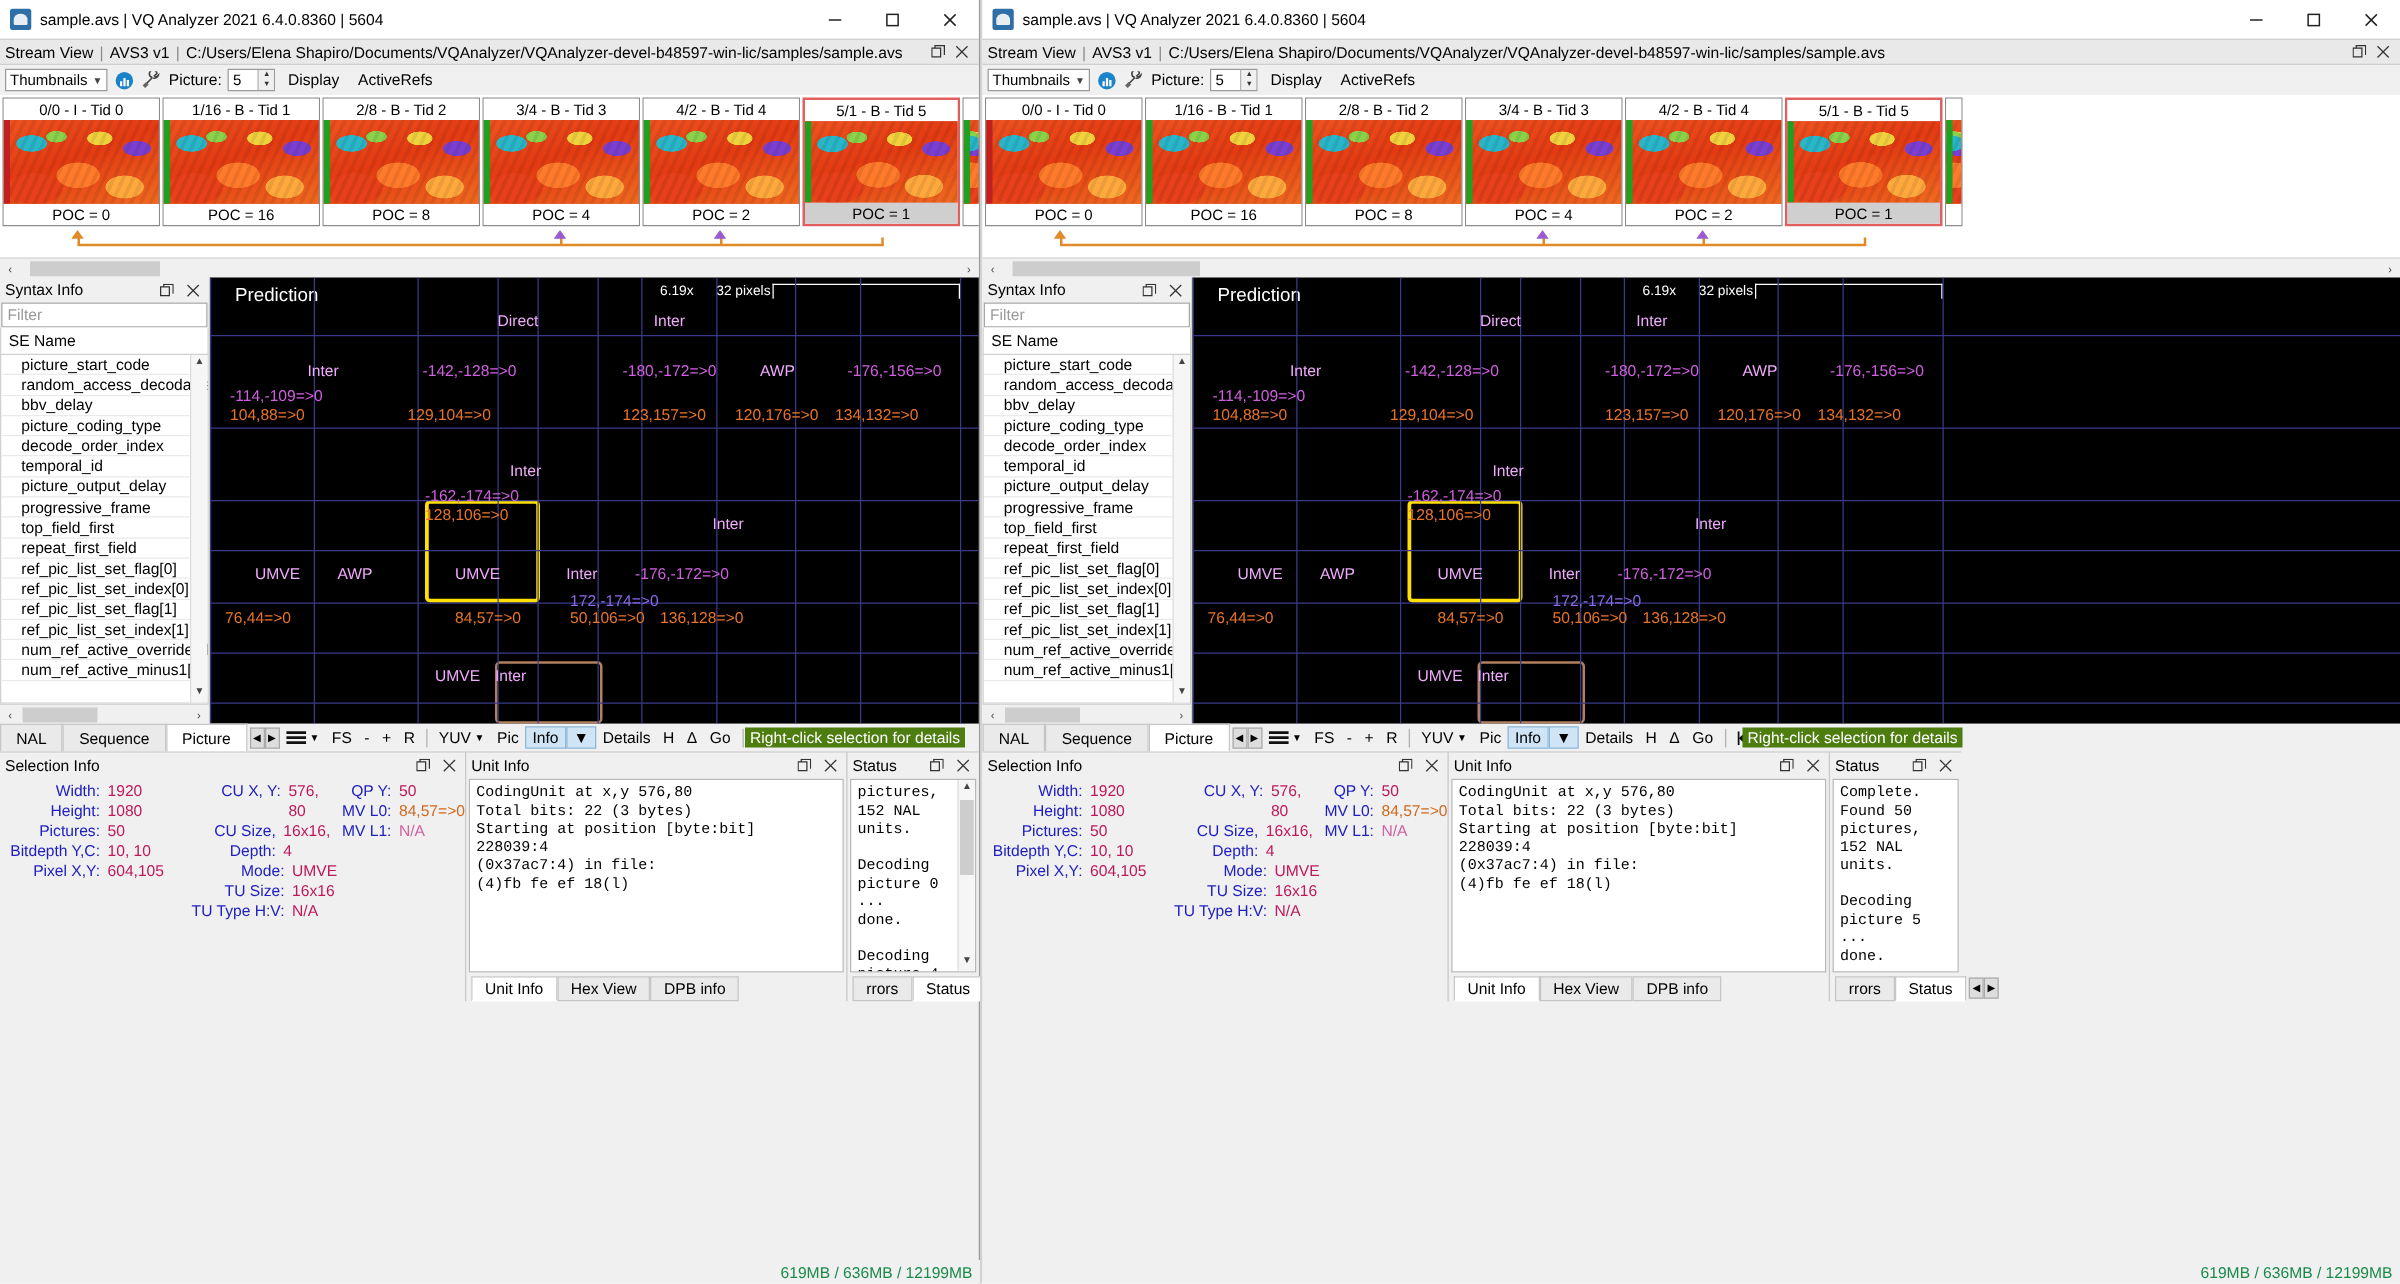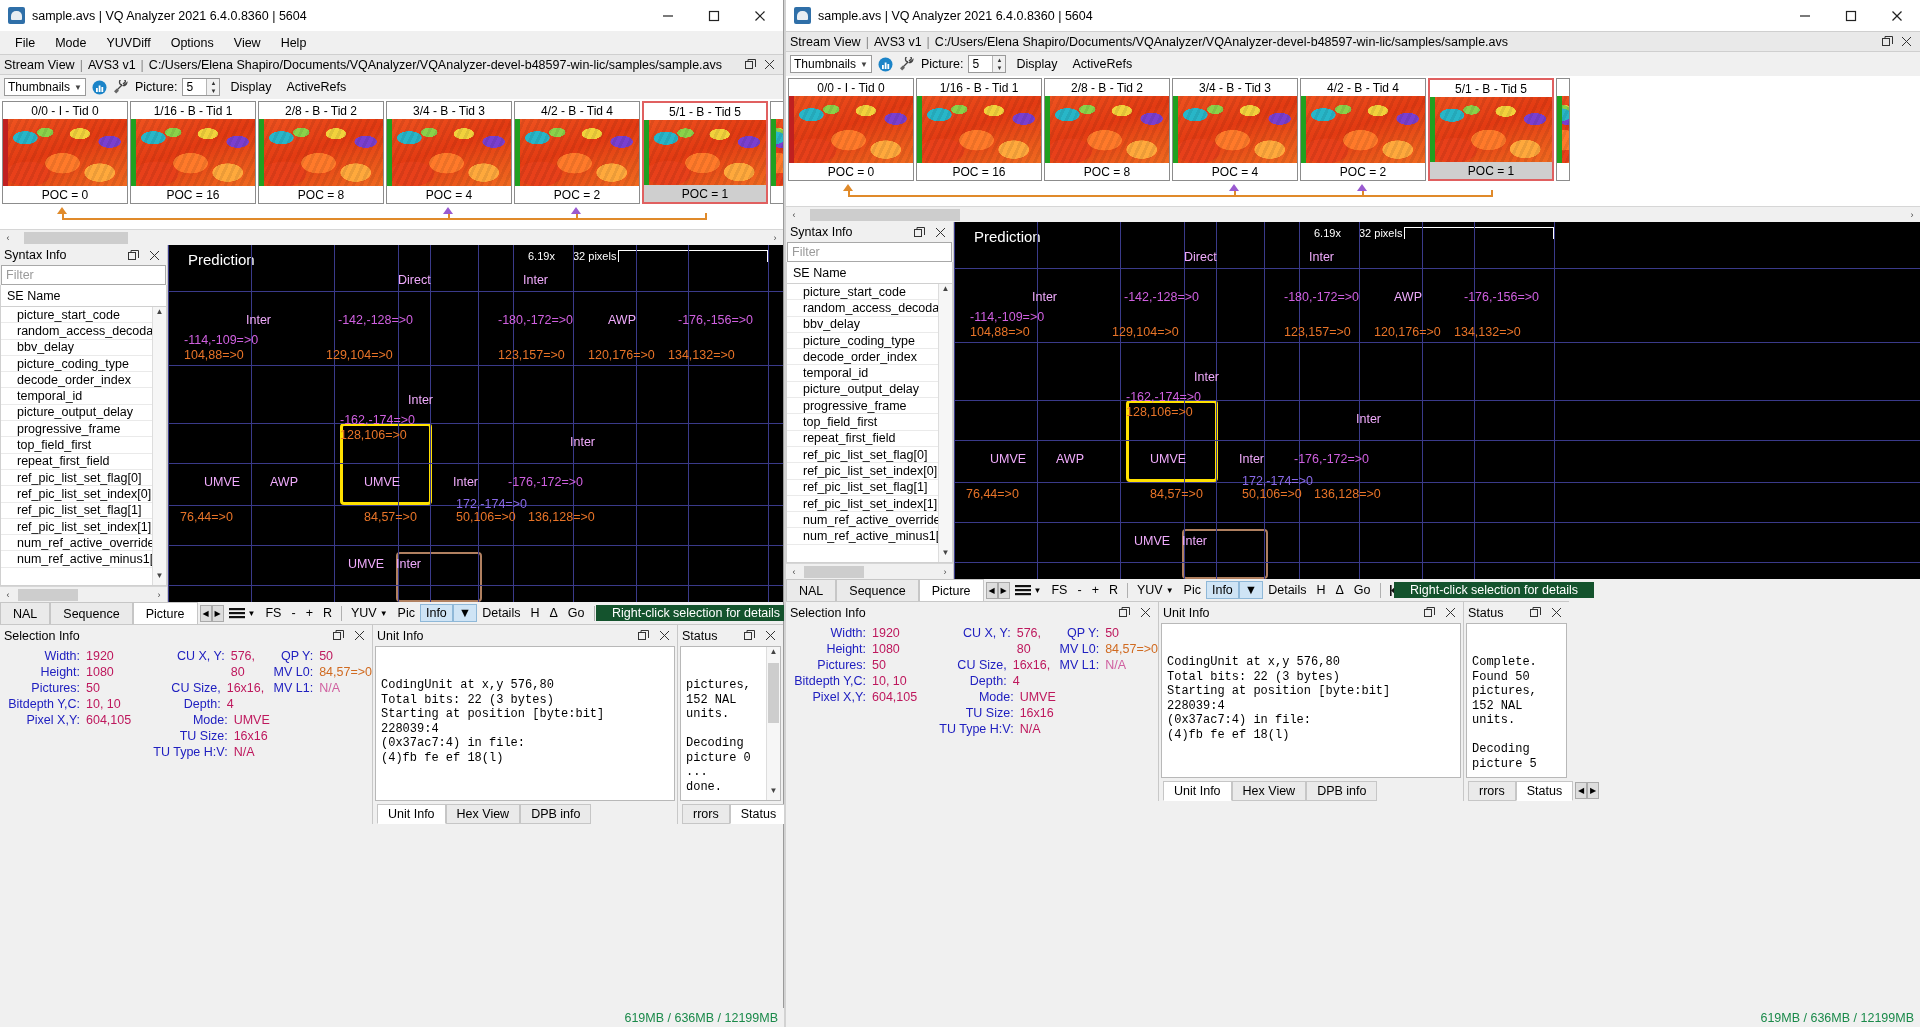--- a/index.html
+++ b/index.html
@@ -164,37 +164,37 @@
               font-size: 12.5px; position: relative; }
   .btab { height: 22px; padding: 0 12px; display: flex; align-items: center;
           border: 1px solid #c6c6c6; border-bottom: none; background: #eaeaea; }
   .btab.active { background: #fff; }
   .navpair { display: flex; margin-left: 2px; }
   .navpair div { width: 12px; height: 17px; background: #ddd; border: 1px solid #aaa;
                  display: flex; align-items: center; justify-content: center; font-size: 8px; }
   .bt-sep { width: 1px; height: 15px; background: #b0b0b0; margin: 0 4px; }
   .bt-item { padding: 1px 5px; display: flex; align-items: center; }
   .bt-item.boxed { border: 1px solid #8fb8d8; background: #cfe4f5; }
-  .tooltip { position: absolute; background: #14532d; color: #fff; font-size: 12.5px;
-             padding: 1px 16px; white-space: nowrap; }
+  .tooltip { position: absolute; background: #4d7c0f; color: #fff; font-size: 12.5px;
+             padding: 1px 4px; white-space: nowrap; }
 
   
   .bottomdocks { display: flex; height: 200px; background: #f0f0f0; }
   .dock { display: flex; flex-direction: column; border-top: 1px solid #c8c8c8; }
   .dock-title { height: 21px; display: flex; align-items: center; padding: 0 4px;
                 font-size: 12.5px; }
   .dock-title .dt-text { flex: 1; }
   .dock-title .dt-btns { display: flex; gap: 8px; padding-right: 2px; }
   .kv { display: flex; font-size: 12.5px; line-height: 16px; }
   .kv .k { color: #2020c0; text-align: right; }
   .kv .v { color: #be185d; padding-left: 6px; }
   .kv .v.orange { color: #d06a20; }
   .kv .v.pink { color: #d060a0; }
   .mono { font-family: "Liberation Mono", monospace; font-size: 12px; line-height: 14.5px;
-          white-space: pre-wrap; margin-top: 28px; }
+          white-space: pre-wrap; }
   .textbox { flex: 1; background: #fff; border: 1px solid #b8b8b8; margin: 0 2px 2px 2px;
              padding: 3px 5px; overflow: hidden; position: relative; }
   .vscroll { position: absolute; right: 0; top: 0; bottom: 0; width: 14px; background: #f6f6f6;
              border-left: 1px solid #ddd; }
   .vscroll .arw { height: 14px; text-align: center; font-size: 8px; color: #444; }
   .vscroll .arw.bot { position: absolute; bottom: 0; left: 0; right: 0; }
   .vscroll .vthumb { position: absolute; left: 1px; right: 1px; background: #cdcdcd; }
 
   .tabrow { height: 21px; display: flex; align-items: center; padding-left: 4px; gap: 0; }
   .tabrow .tb { padding: 2px 10px; border: 1px solid #c6c6c6; background: #eaeaea;
@@ -229,28 +229,20 @@
         </div>
         <div class="winbtn">
           <svg width="12" height="12">
               <line x1="1.5" y1="1.5" x2="10.5" y2="10.5" stroke="#222" stroke-width="1.2"></line>
               <line x1="10.5" y1="1.5" x2="1.5" y2="10.5" stroke="#222" stroke-width="1.2"></line>
             </svg>
         </div>
       </div>
     </div>
 
-    <div class="menubar">
-      <div class="mi">File</div>
-      <div class="mi">Mode</div>
-      <div class="mi">YUVDiff</div>
-      <div class="mi">Options</div>
-      <div class="mi">View</div>
-      <div class="mi">Help</div>
-    </div>
 
     <div class="streambar">
       <span>Stream View</span>
       <span class="sv-sep">|</span>
       <span>AVS3 v1</span>
       <span class="sv-sep">|</span>
       <span class="sv-path">C:/Users/Elena Shapiro/Documents/VQAnalyzer/VQAnalyzer-devel-b48597-win-lic/samples/sample.avs</span>
       <div class="dockbtns">
         <div class="dockbtn">
           <svg width="11" height="11">

